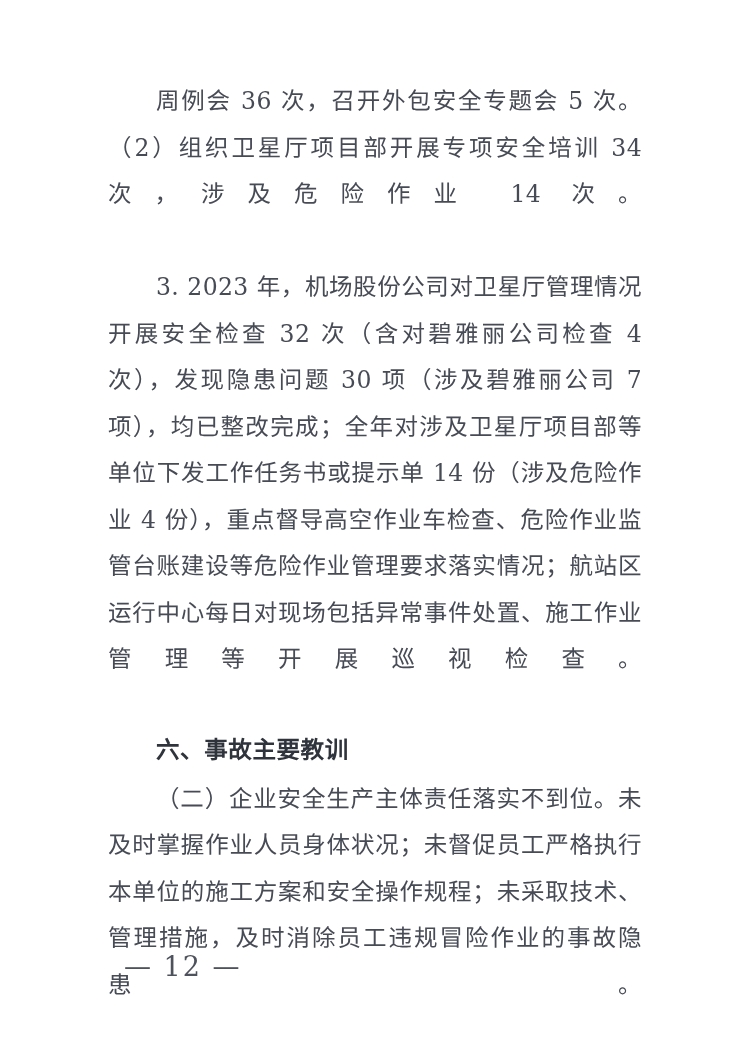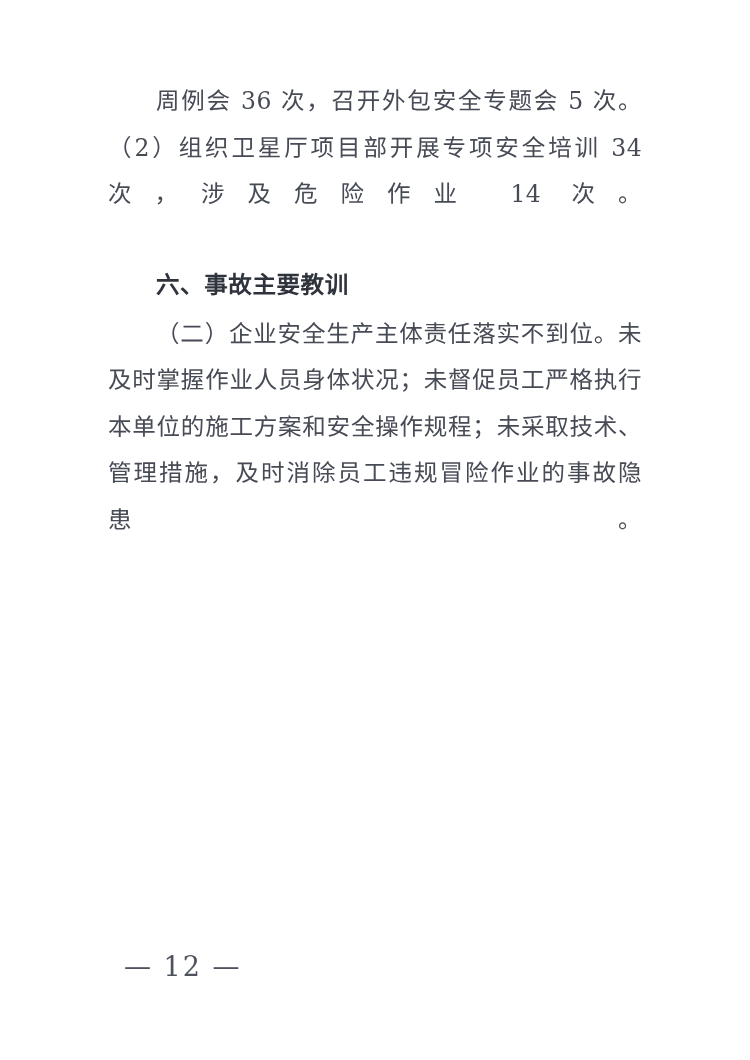--- a/index.html
+++ b/index.html
@@ -73,20 +73,21 @@
     white-space: nowrap;
   }
 </style>
 </head>
 <body>
 
 <div class="page">
 
   <div class="text-column">
     <p class="para indent">周例会 36 次，召开外包安全专题会 5 次。（2）组织卫星厅项目部开展专项安全培训 34 次，涉及危险作业 14 次。</p>
+    <p class="para indent">3. 2023 年，机场股份公司对卫星厅管理情况开展安全检查 32 次（含对碧雅丽公司检查 4 次），发现隐患问题 30 项（涉及碧雅丽公司 7 项），均已整改完成；全年对涉及卫星厅项目部等单位下发工作任务书或提示单 14 份（涉及危险作业 4 份），重点督导高空作业车检查、危险作业监管台账建设等危险作业管理要求落实情况；航站区运行中心每日对现场包括异常事件处置、施工作业管理等开展巡视检查。</p>
     <h2 class="heading">六、事故主要教训</h2>
     <p class="para indent">（二）企业安全生产主体责任落实不到位。未及时掌握作业人员身体状况；未督促员工严格执行本单位的施工方案和安全操作规程；未采取技术、管理措施，及时消除员工违规冒险作业的事故隐患。</p>
 
   </div>
 
   <div class="page-number">— 12 —</div>
 
 </div>
 
 </body></html>

